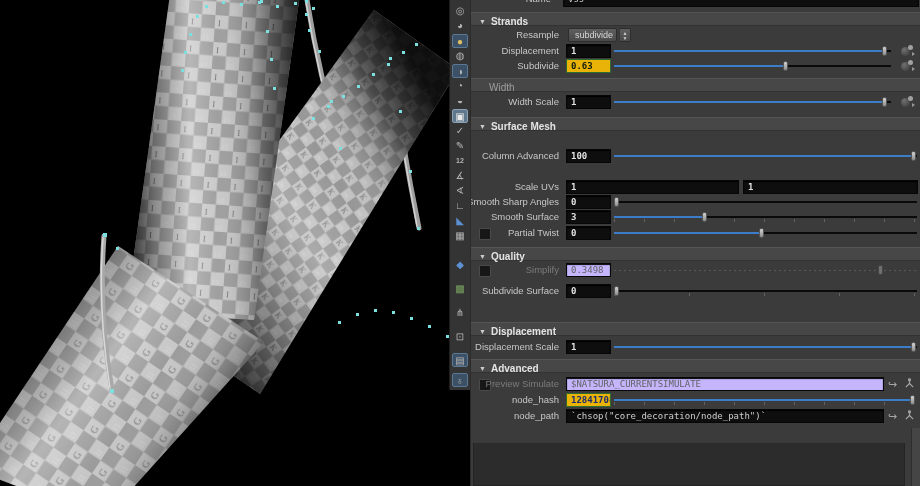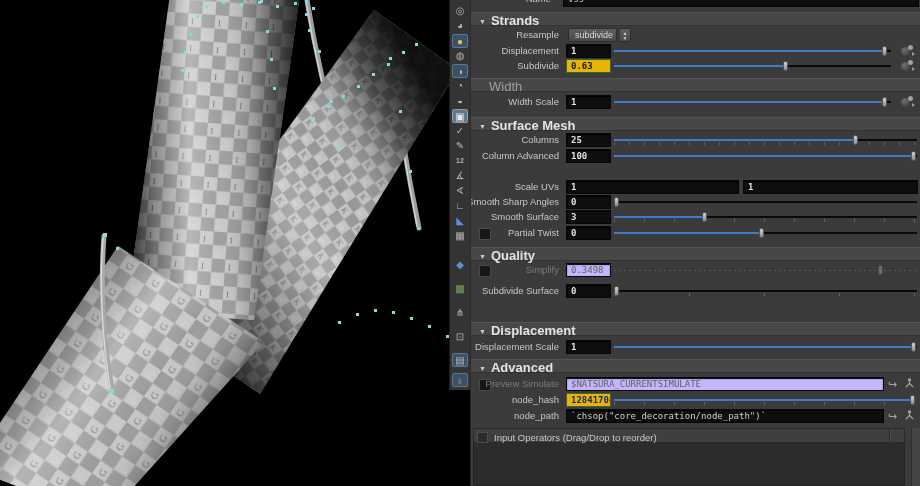--- a/index.html
+++ b/index.html
@@ -21,21 +21,21 @@
   .ti[data-name="cone-axis-icon"],.ti[data-name="view-gizmo-icon"]{color:#5c90d2;}
   .ti[data-name="group-box-icon"]{color:#79a25f;}
   .ti[data-name="point-numbers-icon"]{font-size:7px;font-weight:bold;letter-spacing:0;}
 
   
   .panel{position:absolute;left:470px;top:0;width:450px;height:486px;background:#3b3b3b;
          overflow:hidden;border-left:1px solid #2c2c2c;box-sizing:border-box;}
   .sec{position:absolute;left:0;right:0;height:14px;line-height:14px;background:#474747;
        border-top:1px solid #545454;border-bottom:1px solid #323232;box-sizing:border-box;cursor:pointer;}
   .sec .tri{color:#cccccc;font-size:7px;margin:0 5px 0 8px;vertical-align:1px;}
-  .sec .sec-t{color:#e3e3e3;font-weight:bold;font-size:13px;}
+  .sec .sec-t{color:#e3e3e3;font-weight:bold;font-size:10px;}
   .sec.plain .sec-t{color:#9d9d9d;font-weight:normal;margin-left:18px;}
 
   .row{position:absolute;left:0;right:0;height:14px;}
   .lbl{position:absolute;left:-4px;top:0;width:92px;text-align:right;font-size:9.5px;
        color:#c7c7c7;line-height:14px;white-space:nowrap;}
   .lbl.dis{color:#7b7b7b;}
   .cb{position:absolute;left:8px;top:2px;width:10px;height:10px;background:#171717;
       border:1px solid #4a4a4a;border-radius:1px;cursor:pointer;}
 
   .field{position:absolute;left:95px;top:0;width:45px;height:14px;background:#0e0e0e;
@@ -326,30 +326,20 @@
           <span class="c1"></span>
           <span class="c2"></span>
           <span class="tri"></span>
         </div>
     </div>
 
     <div class="sec" style="top:117px" data-name="section-surface-mesh">
       <span class="tri" data-name="collapse-arrow-icon">▼</span><span class="sec-t" data-name="section-title">Surface Mesh</span>
     </div>
 
-    <div class="row" style="top:133px" data-name="param-row-columns">
-      <div class="lbl" data-name="columns-label">Columns</div>
-      <div class="field" data-name="columns-field">25</div>
-      <div class="slider" data-name="columns-slider">
-        <div class="track"></div>
-          <div class="fill" style="width:80%"></div>
-          <div class="ticks"></div>
-          <div class="handle" style="left:80%"></div>
-      </div>
-    </div>
 
     <div class="row" style="top:149px" data-name="param-row-column-falloff">
       <div class="lbl" data-name="column-falloff-label">Column Advanced</div>
       <div class="field" data-name="column-falloff-field">100</div>
       <div class="slider" data-name="column-falloff-slider">
         <div class="track"></div>
           <div class="fill" style="width:99%"></div>
           <div class="handle" style="left:99%"></div>
       </div>
     </div>
@@ -468,21 +458,17 @@
         <span class="aic" data-name="revert-arrow-icon">↪</span>
         <span class="aic" data-name="jump-to-node-icon">
           <svg width="11" height="11" viewBox="0 0 12 12">
               <rect x="4.5" y="0.5" width="3" height="3" fill="#a6a6a6"></rect>
               <path d="M6 3.5 V6 M6 6 L2 10 M6 6 L10 10" stroke="#a6a6a6" stroke-width="1.3" fill="none"></path>
             </svg>
         </span>
       </div>
     </div>
 
-    <div class="iobar" data-name="input-operators-header">
-      <span class="sq" data-name="reorder-handle-icon"></span><span class="iot" data-name="input-operators-title">Input Operators (Drag/Drop to reorder)</span>
-      <span class="divline" data-name="header-divider"></span>
-    </div>
     <div class="iolist" data-name="input-operators-list"></div>
     <div class="ioscroll" data-name="input-operators-scrollbar"></div>
 
   </div>
 </div>
 
 </body></html>

